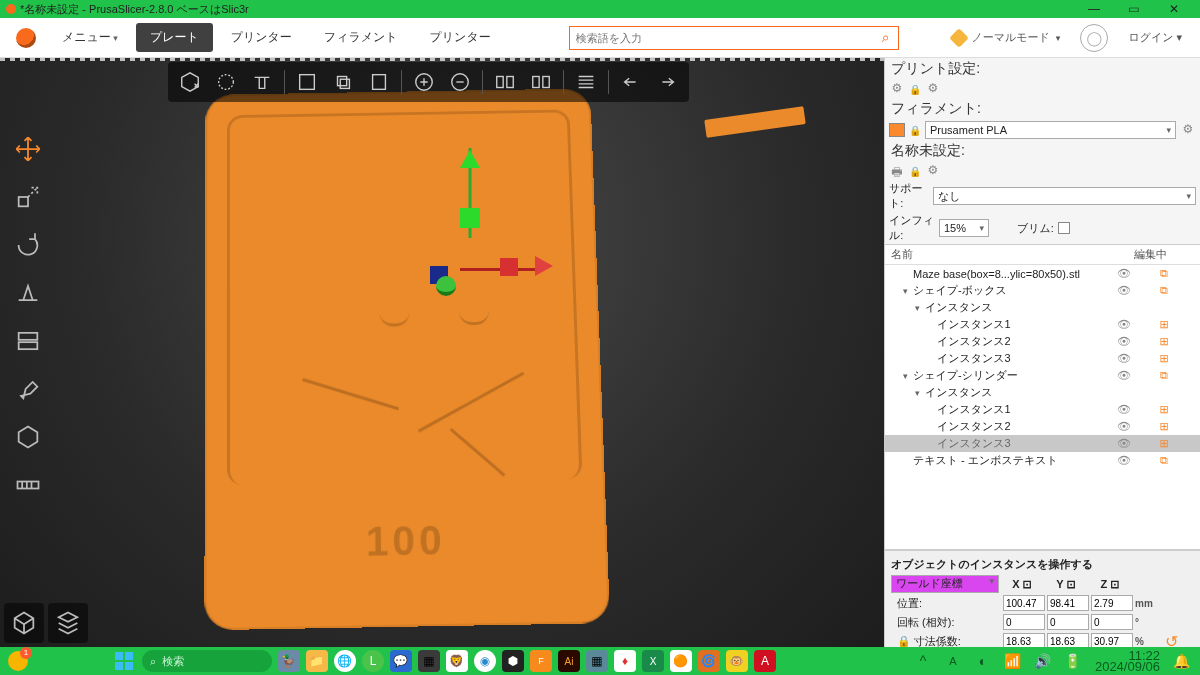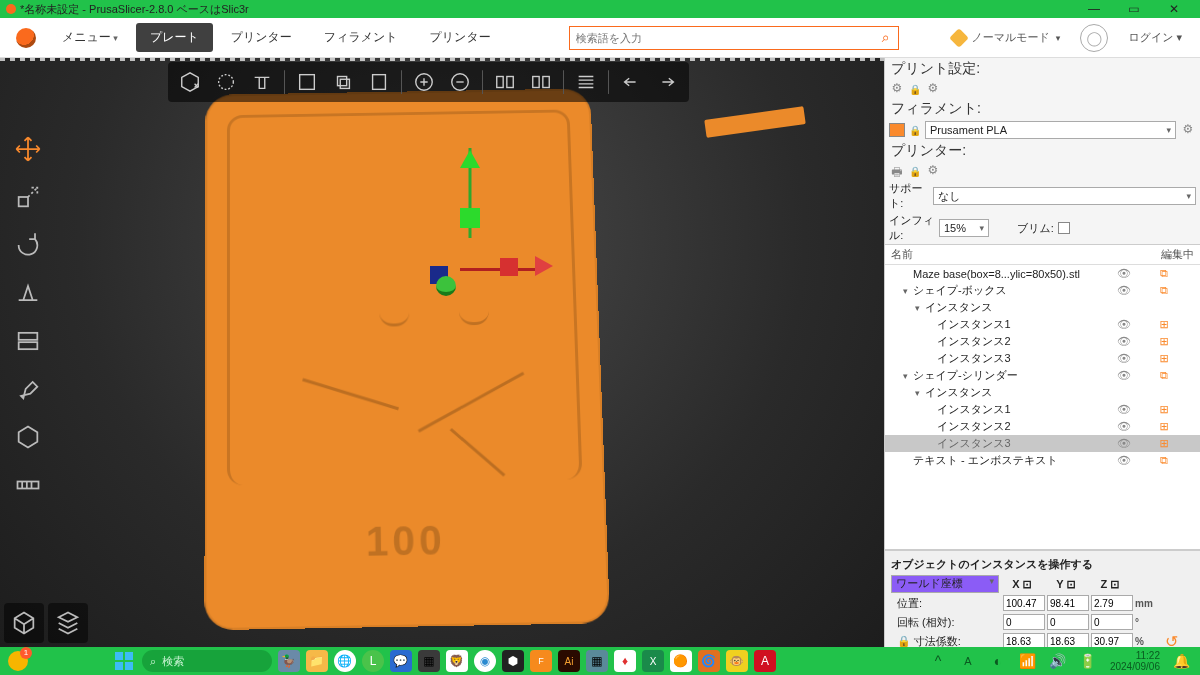--- a/index.html
+++ b/index.html
@@ -64,46 +64,46 @@
 .rp-row { display:flex; align-items:center; padding: 1px 4px; gap:4px;}
 .rp-label { padding: 2px 6px; font-size:14px; color:#333;}
 .rp-select { flex:1; height:18px; border:1px solid #aaa; background:#fff; display:flex; align-items:center; padding:0 4px; font-size:11px; position:relative;}
 .rp-select::after { content:"▾"; position:absolute; right:4px; color:#666; font-size:9px;}
 .lock { width:12px; color:#888; font-size:10px;}
 .swatch { width:16px; height:14px; background:#fa8a2d; border:1px solid #888;}
 .gear { width:16px; height:16px; color:#888; font-size:12px; text-align:center;}
 
 .tree { flex:0 0 auto; background:#fff; border-top:1px solid #ccc; border-bottom:1px solid #ccc; }
 .tree-hdr { display:flex; padding:2px 6px; font-size:11px; color:#555; border-bottom:1px solid #ddd;}
-.tree-hdr .c1{flex:1;} .tree-hdr .c2{width:60px; text-align:right;}
+.tree-hdr .c1{flex:1;} .tree-hdr .c2{width:60px; text-align:left;}
 .tree-row { display:flex; align-items:center; padding:1px 6px; font-size:11px; height:17px;}
 .tree-row.sel { background:#c8c8c8; color:#666;}
 .tree-row .indent1{width:12px;} .tree-row .indent2{width:24px;} .tree-row .indent3{width:36px;}
 .tree-row .exp{width:10px; color:#666; font-size:9px;}
 .tree-row .name{flex:1;}
 .tree-row .eye{width:20px; color:#888; font-size:11px; text-align:center;}
 .tree-row .edit{width:60px; text-align:center; color:#fa8a2d; font-size:11px;}
 .tree-spacer { height: 80px; background:#fff;}
 
 .manip { border-top:1px solid #ccc; padding:4px 6px; background:#f0f0f0;}
 .manip .title { font-weight:600; padding:2px 0;}
 .manip-row { display:flex; align-items:center; gap:2px; height:18px; margin:1px 0;}
 .manip-row .lbl{ width:110px; font-size:11px; padding-left:6px;}
 .manip-row .hdr{ width:42px; text-align:center; font-size:11px; font-weight:600;}
 .manip-row input{ width:42px; height:16px; border:1px solid #aaa; font-size:10px; padding:0 2px;}
 .manip-row .unit{ width:24px; font-size:10px; color:#555;font-weight:bold;}
-.coord-sel { width:108px; height:18px; border:1px solid #aaa; background:#8b5cf6; font-size:11px; padding:0 4px; position:relative;}
+.coord-sel { width:108px; height:18px; border:1px solid #aaa; background:#d946ef; font-size:11px; padding:0 4px; position:relative;}
 .coord-sel::after{content:"▾"; position:absolute; right:4px; font-size:9px; color:#666;}
 .reset { color:#fa8a2d; font-size:16px; margin-left:4px;}
 
 .taskbar { position:absolute; left:0; right:0; bottom:0; height:28px; background:#21c24a; display:flex; align-items:center; padding:0 6px; gap:6px;}
 .taskbar .tb { width:24px; height:24px; display:flex; align-items:center; justify-content:center; font-size:14px; border-radius:4px;}
 .taskbar .search { width:130px; height:22px; background:#17a33b; border-radius:11px; display:flex; align-items:center; padding:0 8px; color:#cdf5d6; font-size:11px; gap:6px;}
 .taskbar .spacer{flex:1;}
-.taskbar .clock{ text-align:right; font-size:10px; color:#0a5a20; line-height:11px; margin:0 4px;}
+.taskbar .clock{ text-align:right; font-size:13px; color:#0a5a20; line-height:11px; margin:0 4px;}
 .tbicon { width:22px; height:22px; border-radius:4px; display:flex; align-items:center; justify-content:center; font-size:12px;}
 
 .chk { width:12px; height:12px; border:1px solid #888; background:#fff; display:inline-block;}
 </style>
 </head>
 <body>
 
 <div class="titlebar">
   <span class="icon"></span>
   <span>*名称未設定 - PrusaSlicer-2.8.0 ベースはSlic3r</span>
@@ -316,21 +316,21 @@
     </div>
     <div class="rp-label">フィラメント:</div>
     <div class="rp-row">
       <span class="swatch"></span>
       <span class="lock">🔒</span>
       <div class="rp-select">
           <span>Prusament PLA</span>
         </div>
       <span class="gear">⚙</span>
     </div>
-    <div class="rp-label">プリンター:</div>
+    <div class="rp-label">名称未設定:</div>
     <div class="rp-row">
       <span class="gear">🖶</span>
       <span class="lock">🔒</span>
       <span class="gear">⚙</span>
     </div>
     <div class="rp-row">
       <span style="width:40px;">サポート:</span>
       <div class="rp-select">
           <span>なし</span>
         </div>

